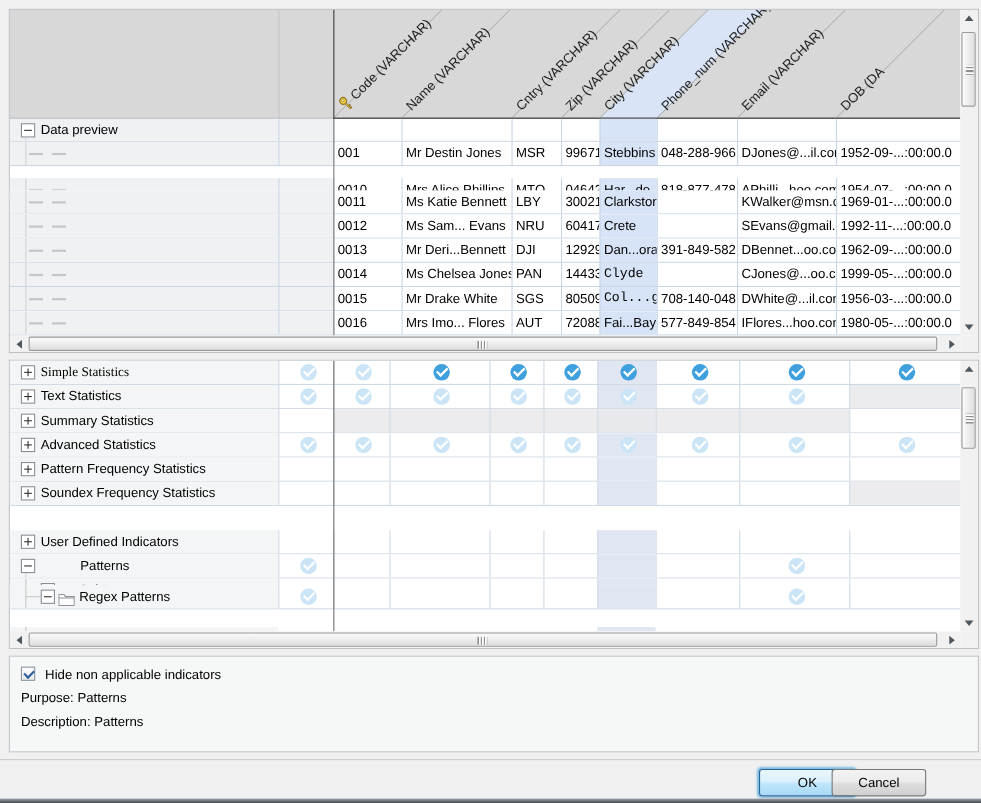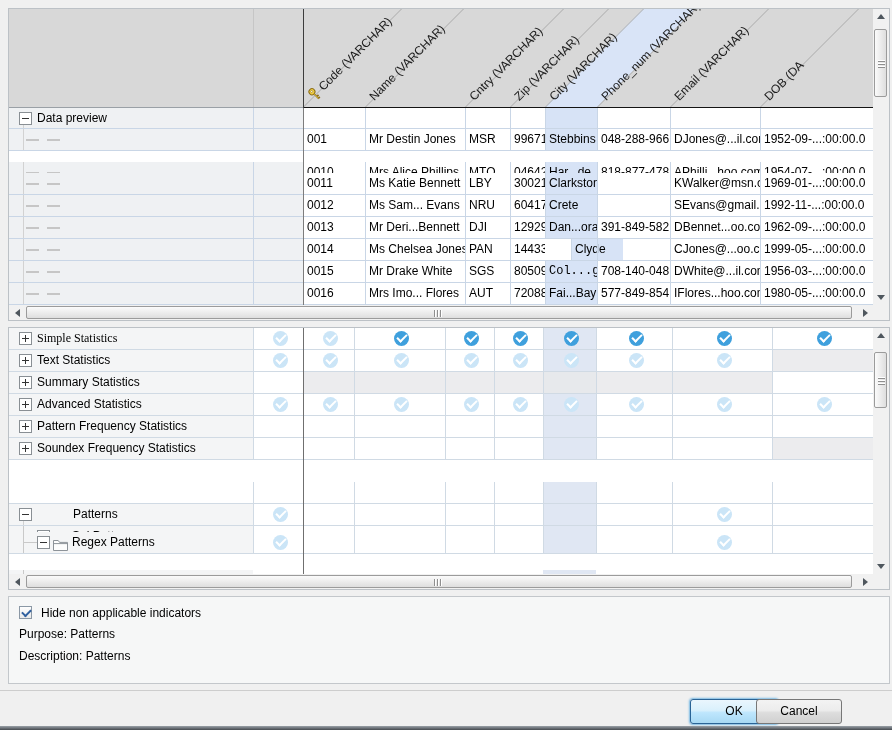--- a/index.html
+++ b/index.html
@@ -210,21 +210,21 @@
       <div class="t-row" style="top: 230px; height: 22px;">
         <div class="cell lab" style="left: 0px; width: 244px;">
           <div class="trunk"></div>
           <div class="dashes"></div>
         </div>
         <div class="cell lab nar" style="left: 244px; width: 50px;"></div>
         <div class="cell dat" style="left: 294px; width: 62px;">0014</div>
         <div class="cell dat" style="left: 356px; width: 100px;">Ms Chelsea Jones</div>
         <div class="cell dat" style="left: 456px; width: 45px;">PAN</div>
         <div class="cell dat" style="left: 501px; width: 35px;">14433</div>
-        <div class="cell dat sel" style="left: 562px; width: 52px;">Clyde</div>
+        <div class="cell dat sel" style="left: 536px; width: 52px; font-family: Liberation Mono, monospace;">Clyde</div>
         <div class="cell dat" style="left: 588px; width: 73px;"></div>
         <div class="cell dat" style="left: 661px; width: 90px;">CJones@...oo.com</div>
         <div class="cell dat" style="left: 751px; width: 113px;">1999-05-...:00:00.0</div>
       </div>
       <div class="t-row" style="top: 252px; height: 22px;">
         <div class="cell lab" style="left: 0px; width: 244px;">
           <div class="trunk"></div>
           <div class="dashes"></div>
         </div>
         <div class="cell lab nar" style="left: 244px; width: 50px;"></div>
@@ -414,20 +414,24 @@
         <div class="cell icell" style="left: 294px; width: 51px;"></div>
         <div class="cell icell" style="left: 345px; width: 91px;"></div>
         <div class="cell icell" style="left: 436px; width: 49px;"></div>
         <div class="cell icell" style="left: 485px; width: 49px;"></div>
         <div class="cell icell msel" style="left: 534px; width: 53px;"></div>
         <div class="cell icell" style="left: 587px; width: 76px;"></div>
         <div class="cell icell" style="left: 663px; width: 100px;"></div>
         <div class="cell icell na" style="left: 763px; width: 101px;"></div>
       </div>
       <div class="m-row" style="top: 154px;">
+        <div class="cell mlab" style="left: 0px; width: 244px;">
+          <div class="ebox plus" style="left: 10px;"></div>
+          <span class="mlabel" style="left: 28px;">User Defined Indicators</span>
+        </div>
         <div class="cell icell" style="left: 244px; width: 50px;"></div>
         <div class="cell icell" style="left: 294px; width: 51px;"></div>
         <div class="cell icell" style="left: 345px; width: 91px;"></div>
         <div class="cell icell" style="left: 436px; width: 49px;"></div>
         <div class="cell icell" style="left: 485px; width: 49px;"></div>
         <div class="cell icell msel" style="left: 534px; width: 53px;"></div>
         <div class="cell icell" style="left: 587px; width: 76px;"></div>
         <div class="cell icell" style="left: 663px; width: 100px;"></div>
         <div class="cell icell" style="left: 763px; width: 101px;"></div>
       </div>

